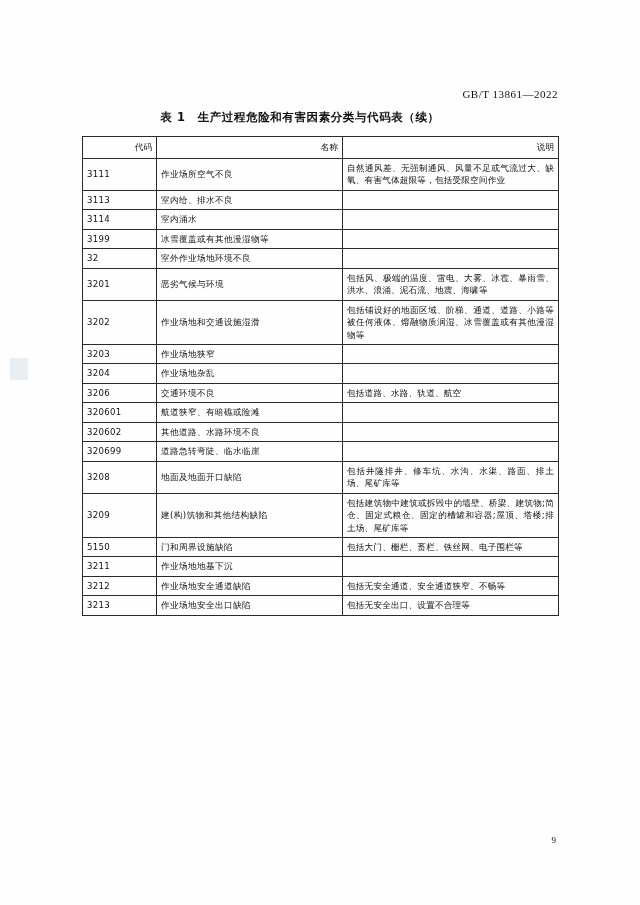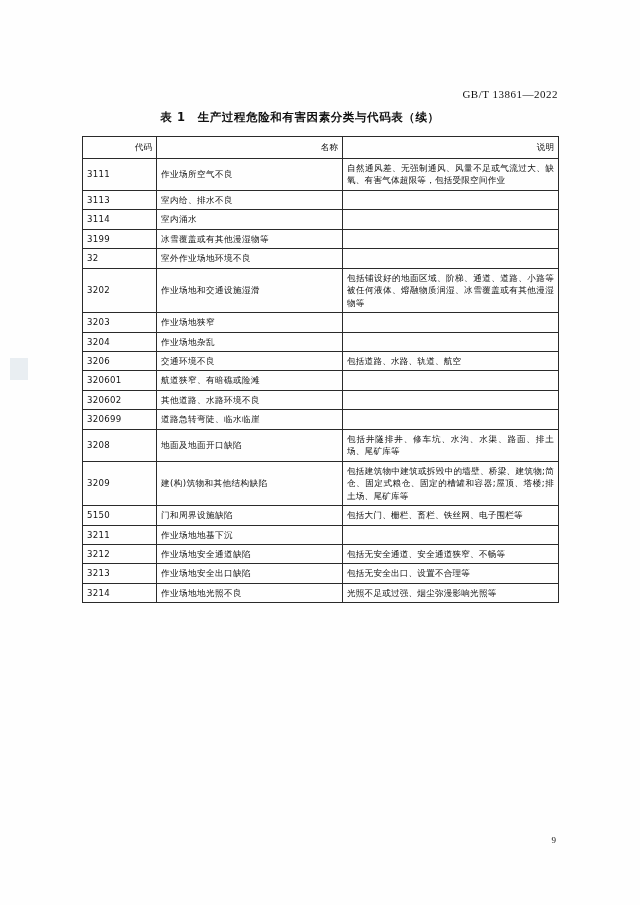--- a/index.html
+++ b/index.html
@@ -157,20 +157,25 @@
             <td class="code">3199</td>
             <td class="name">冰雪覆盖或有其他漫湿物等</td>
             <td class="desc empty"></td>
           </tr>
           <tr>
             <td class="code">32</td>
             <td class="name">室外作业场地环境不良</td>
             <td class="desc empty"></td>
           </tr>
           <tr>
+            <td class="code">3201</td>
+            <td class="name">恶劣气候与环境</td>
+            <td class="desc">包括风、极端的温度、雷电、大雾、冰雹、暴雨雪、洪水、浪涌、泥石流、地震、海啸等</td>
+          </tr>
+          <tr>
             <td class="code">3202</td>
             <td class="name">作业场地和交通设施湿滑</td>
             <td class="desc">包括铺设好的地面区域、阶梯、通道、道路、小路等被任何液体、熔融物质润湿、冰雪覆盖或有其他漫湿物等</td>
           </tr>
           <tr>
             <td class="code">3203</td>
             <td class="name">作业场地狭窄</td>
             <td class="desc empty"></td>
           </tr>
           <tr>
@@ -221,23 +226,18 @@
           <tr>
             <td class="code">3212</td>
             <td class="name">作业场地安全通道缺陷</td>
             <td class="desc">包括无安全通道、安全通道狭窄、不畅等</td>
           </tr>
           <tr>
             <td class="code">3213</td>
             <td class="name">作业场地安全出口缺陷</td>
             <td class="desc">包括无安全出口、设置不合理等</td>
           </tr>
-          <tr>
-            <td class="code">3214</td>
-            <td class="name">作业场地地光照不良</td>
-            <td class="desc">光照不足或过强、烟尘弥漫影响光照等</td>
-          </tr>
         </tbody>
     </table>
   </div>
 
   <div class="page-num">9</div>
 </div>
 
 </body></html>

